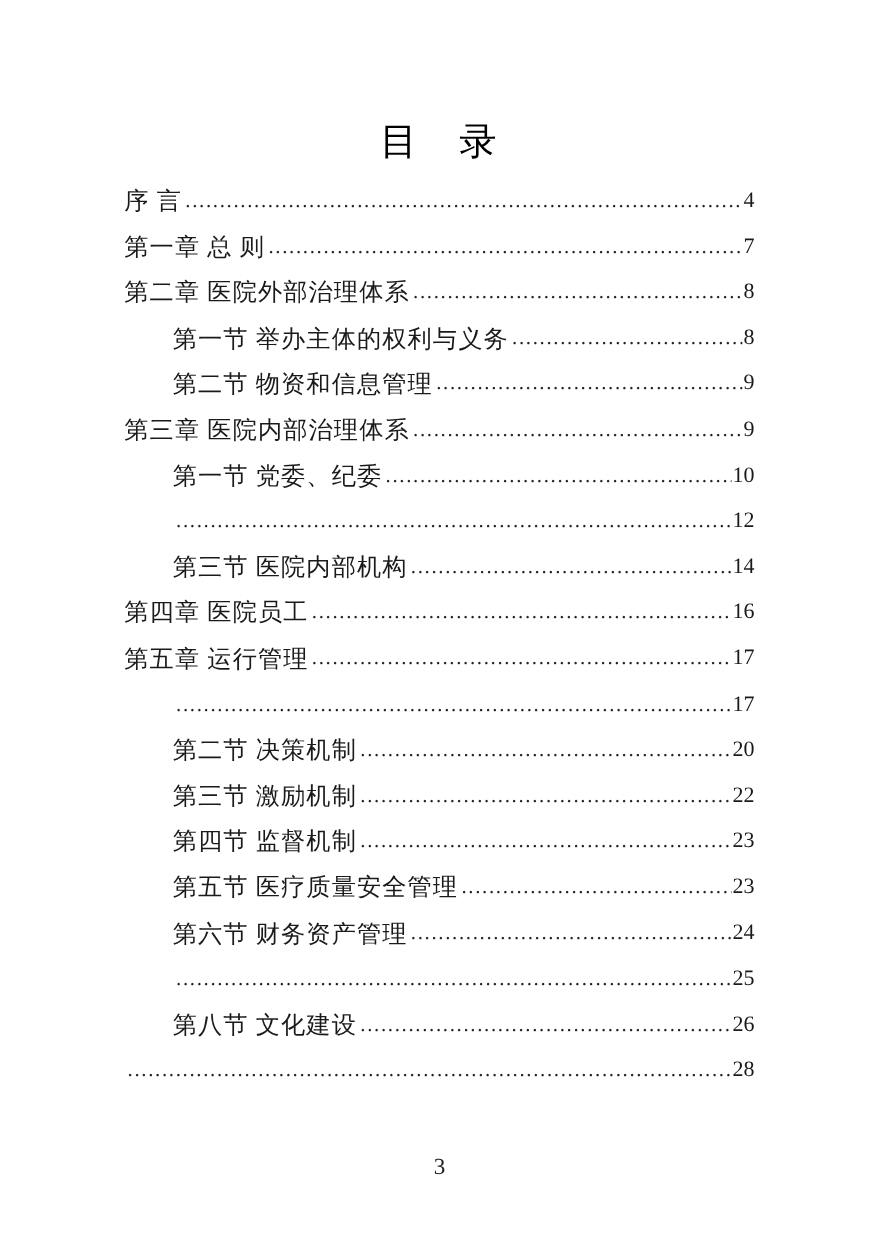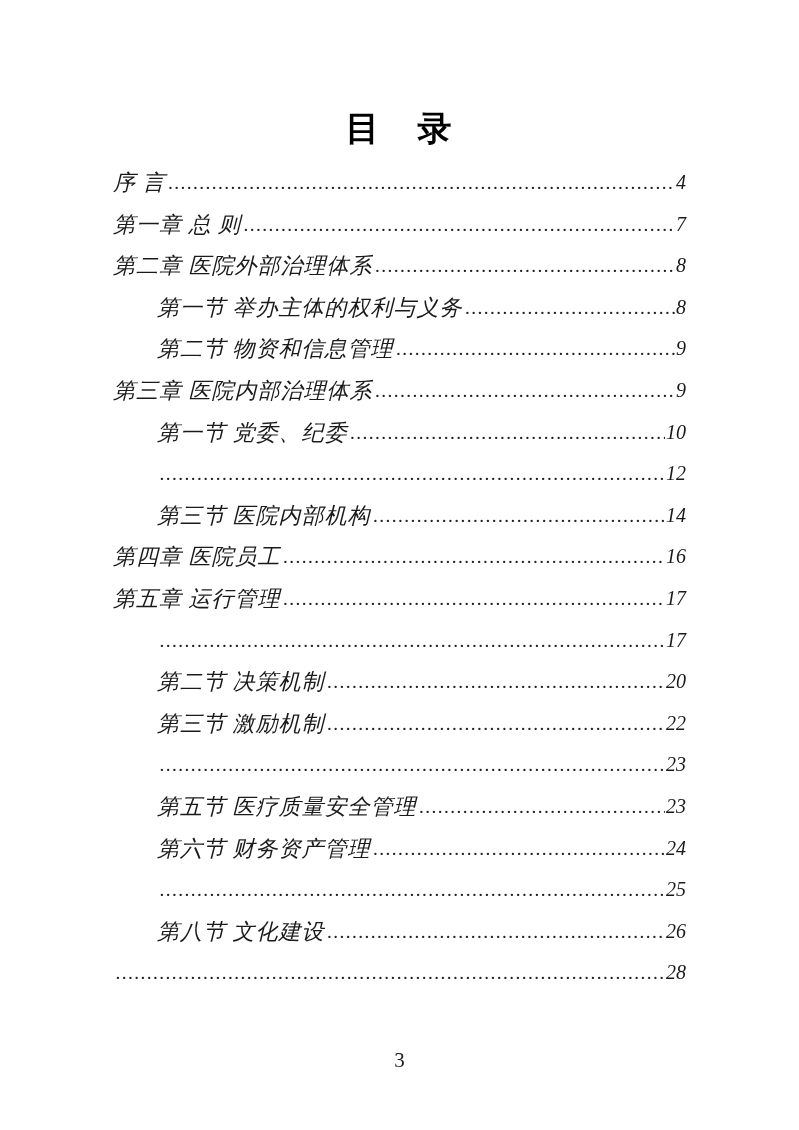--- a/index.html
+++ b/index.html
@@ -16,39 +16,38 @@
     font-family: "Liberation Serif", "DejaVu Serif", serif;
     overflow: hidden;
   }
   .doc-title {
     position: absolute;
     top: 106px;
     left: 0;
     width: 100%;
     text-align: center;
     font-size: 34px;
-    font-weight: 700;
+    font-weight: 400;
     letter-spacing: 2px;
     color: #000000;
   }
   .toc {
     position: absolute;
     top: 162px;
     left: 113px;
     width: 573px;
   }
   .toc-row {
     display: flex;
     align-items: center;
     height: 41.6px;
     line-height: 41.6px;
     font-size: 22px;
     white-space: nowrap;
     cursor: pointer;
-    font-style: italic;
   }
   .toc-row.level-2 {
     padding-left: 44px;
   }
   .toc-label {
     flex: 0 0 auto;
     letter-spacing: 1px;
     color: #1a1a1a;
   }
   .toc-dots {
@@ -143,20 +142,21 @@
     <span class="toc-label">第二节 决策机制</span>
     <span class="toc-dots">........................................................................................................................................................................................................</span>
     <span class="toc-page">20</span>
   </div>
       <div class="toc-row level-2">
     <span class="toc-label">第三节 激励机制</span>
     <span class="toc-dots">........................................................................................................................................................................................................</span>
     <span class="toc-page">22</span>
   </div>
       <div class="toc-row level-2">
+    <span class="toc-label">第四节 监督机制</span>
     <span class="toc-dots">........................................................................................................................................................................................................</span>
     <span class="toc-page">23</span>
   </div>
       <div class="toc-row level-2">
     <span class="toc-label">第五节 医疗质量安全管理</span>
     <span class="toc-dots">........................................................................................................................................................................................................</span>
     <span class="toc-page">23</span>
   </div>
       <div class="toc-row level-2">
     <span class="toc-label">第六节 财务资产管理</span>

